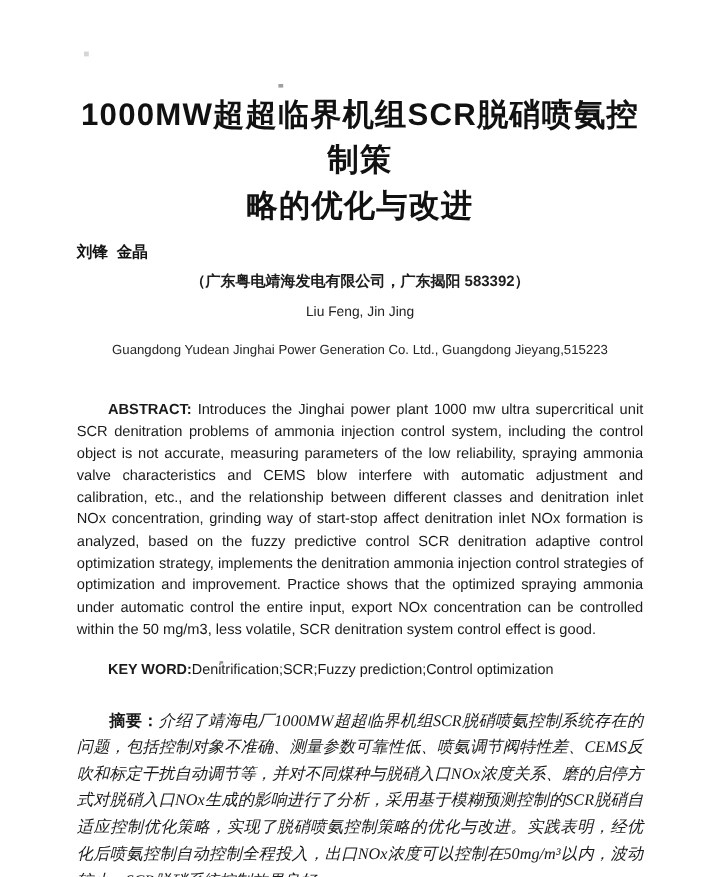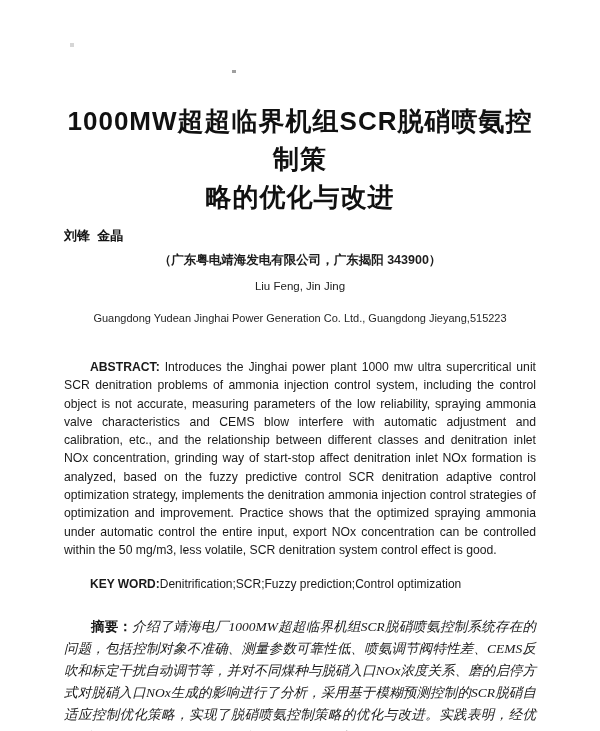--- a/index.html
+++ b/index.html
@@ -14,21 +14,21 @@
     overflow: hidden;
     font-family: "Liberation Sans", sans-serif;
     color: #1b1b1b;
     -webkit-font-smoothing: antialiased;
   }
   .page {
     position: relative;
     width: 600px;
     height: 643px;
     box-sizing: border-box;
-    padding: 102px 64px 0 64px;
+    padding: 76px 64px 0 64px;
   }
   
   .title-zh {
     text-align: center;
     font-weight: bold;
     font-size: 26px;
     line-height: 38px;
     letter-spacing: 1px;
     color: #111;
     margin: 0 -6px;
@@ -121,21 +121,21 @@
   <div class="speck speck-2"></div>
   <div class="speck speck-3"></div>
 
   <h1 class="title-zh">
     <span>1000MW超超临界机组SCR脱硝喷氨控制策</span><br>
     <span>略的优化与改进</span>
   </h1>
 
   <div class="authors-zh prewrap">刘锋  金晶</div>
 
-  <div class="affiliation-zh">（广东粤电靖海发电有限公司，广东揭阳 343900）</div>
+  <div class="affiliation-zh">（广东粤电靖海发电有限公司，广东揭阳 583392）</div>
 
 
   <div class="authors-en">Liu Feng, Jin Jing</div>
 
   <div class="affiliation-en">Guangdong Yudean Jinghai Power Generation Co. Ltd., Guangdong Jieyang,515223</div>
 
   <p class="abstract-en"><span class="label">ABSTRACT:</span><span class="prewrap"> Introduces the Jinghai power plant 1000 mw ultra supercritical unit SCR denitration problems of ammonia injection control system, including the control object is not accurate, measuring parameters of the low reliability, spraying ammonia valve characteristics and CEMS blow interfere with automatic adjustment and calibration, etc., and the relationship between different classes and denitration inlet NOx concentration, grinding way of start-stop affect denitration inlet NOx formation is analyzed, based on the fuzzy predictive control SCR denitration adaptive control optimization strategy, implements the denitration ammonia injection control strategies of optimization and improvement. Practice shows that the optimized spraying ammonia under automatic control the entire input, export NOx concentration can be controlled within the 50 mg/m3, less volatile, SCR denitration system control effect is good.</span></p>
 
   <p class="keywords-en"><span class="label">KEY WORD:</span><span>Denitrification;SCR;Fuzzy prediction;Control optimization</span></p>
 

